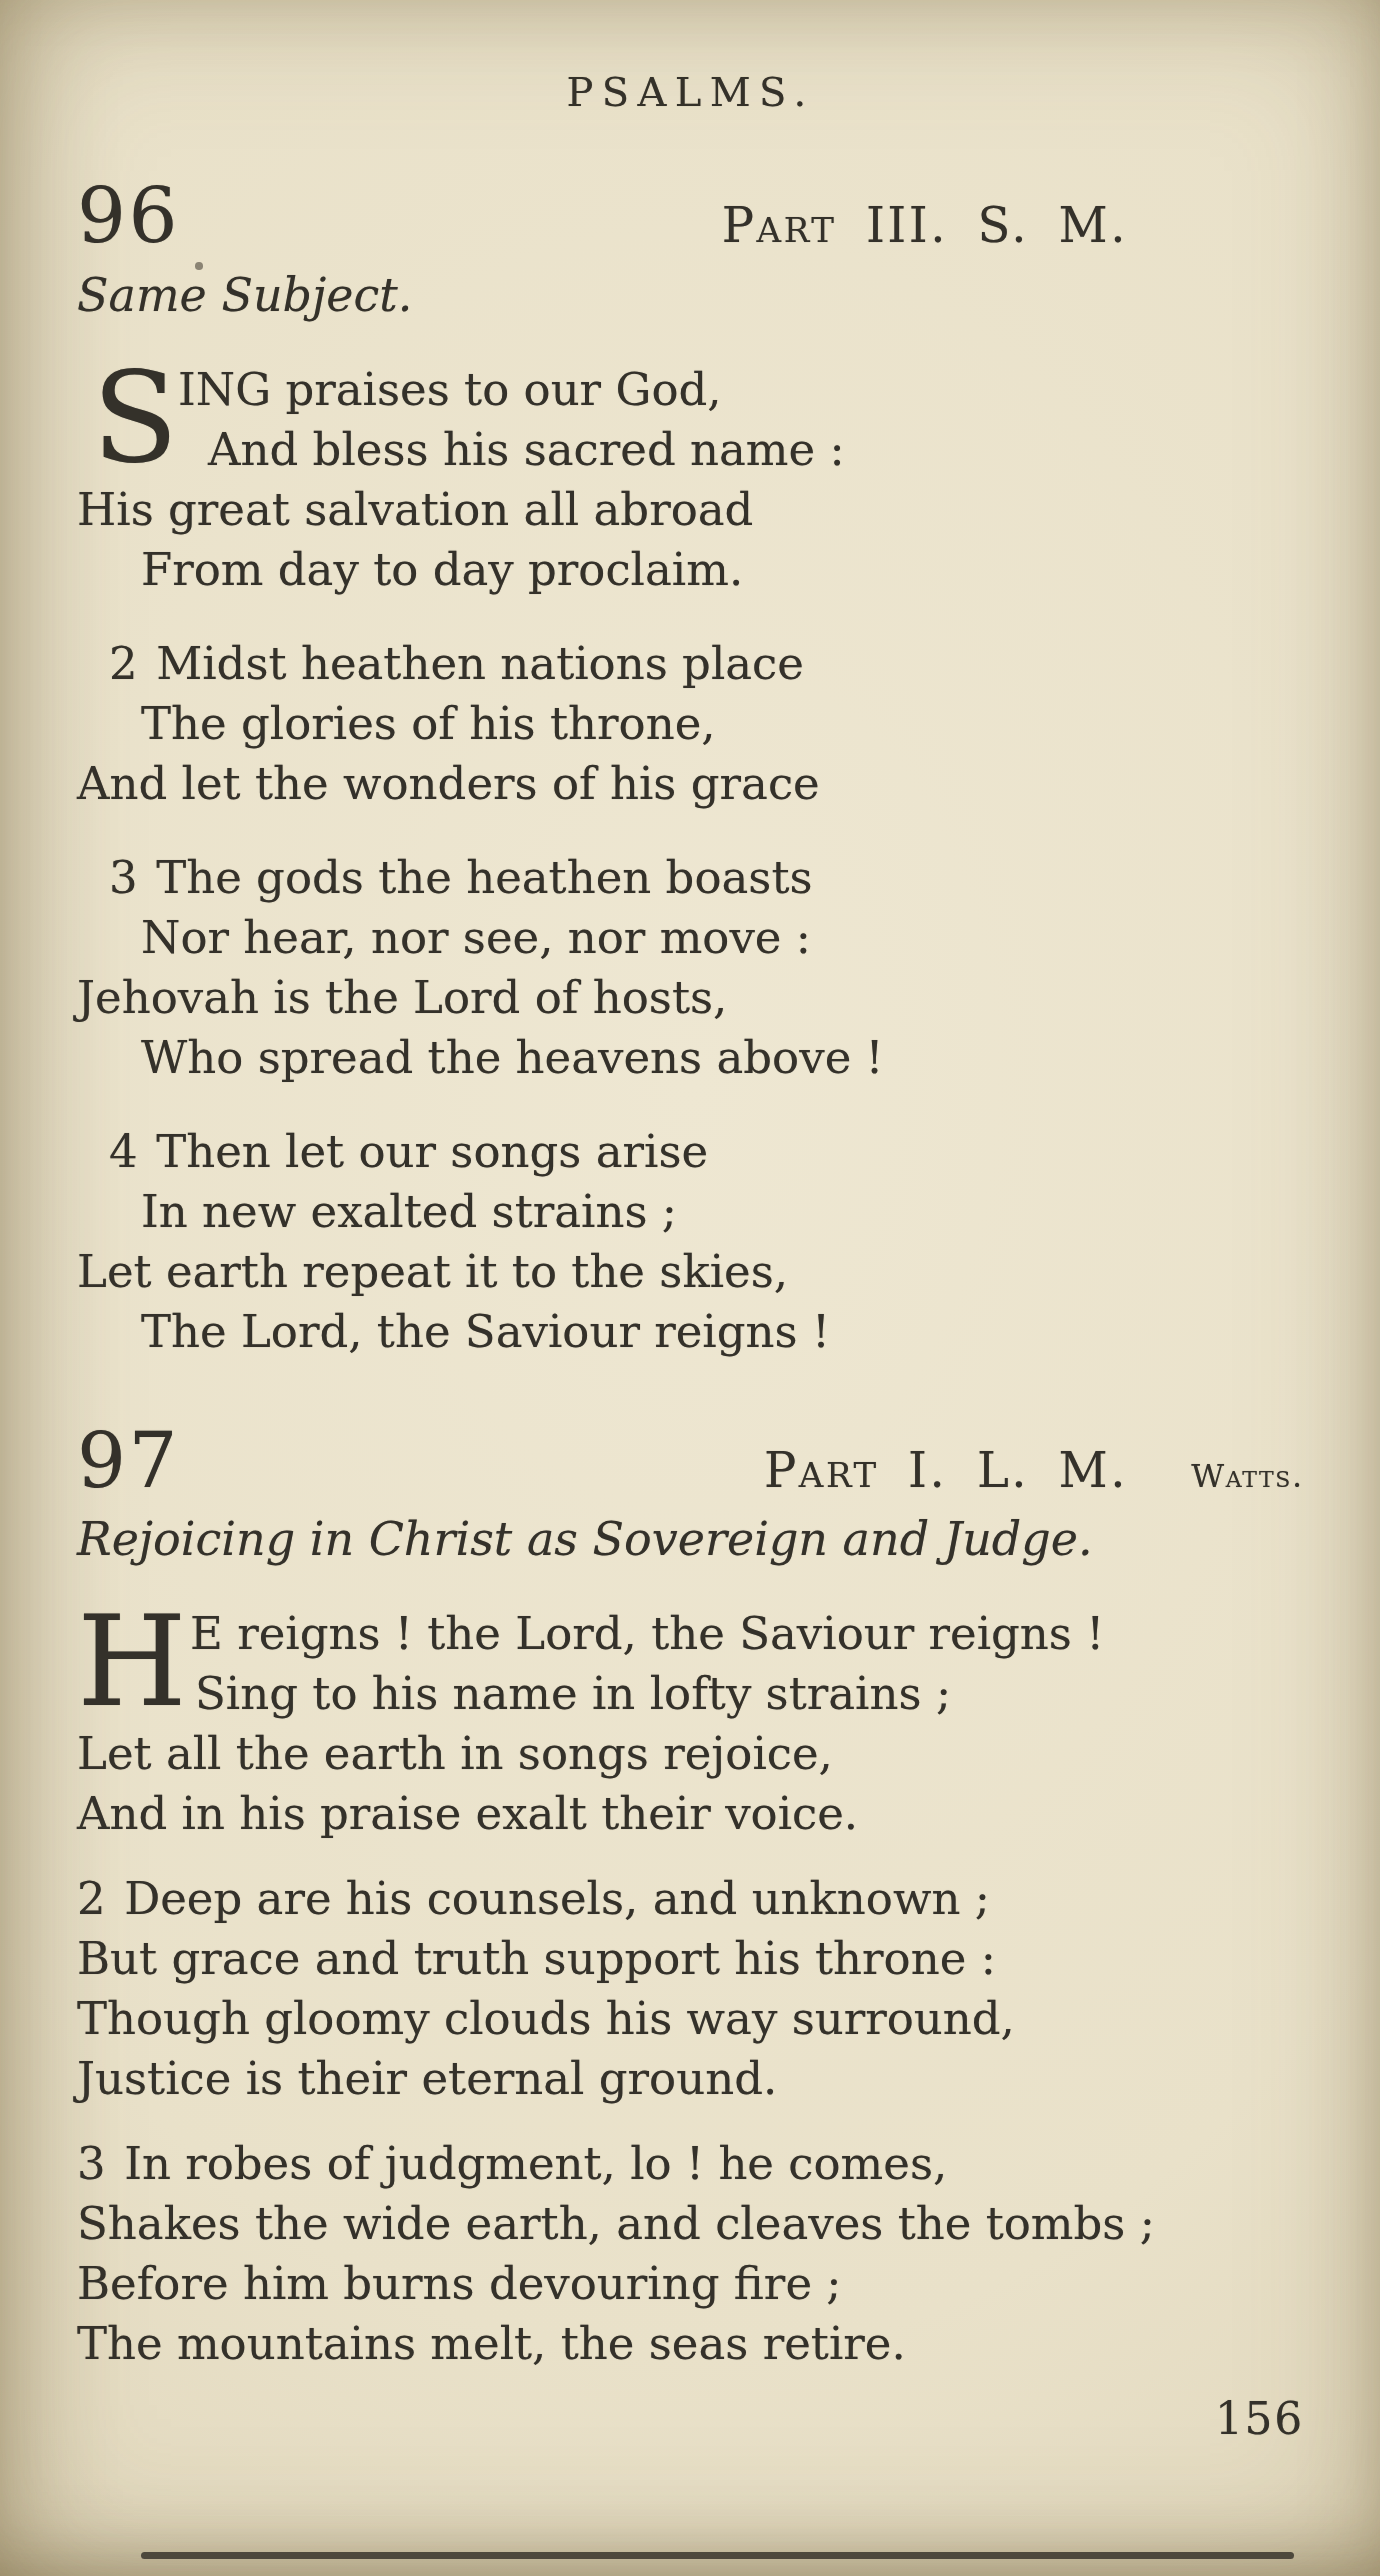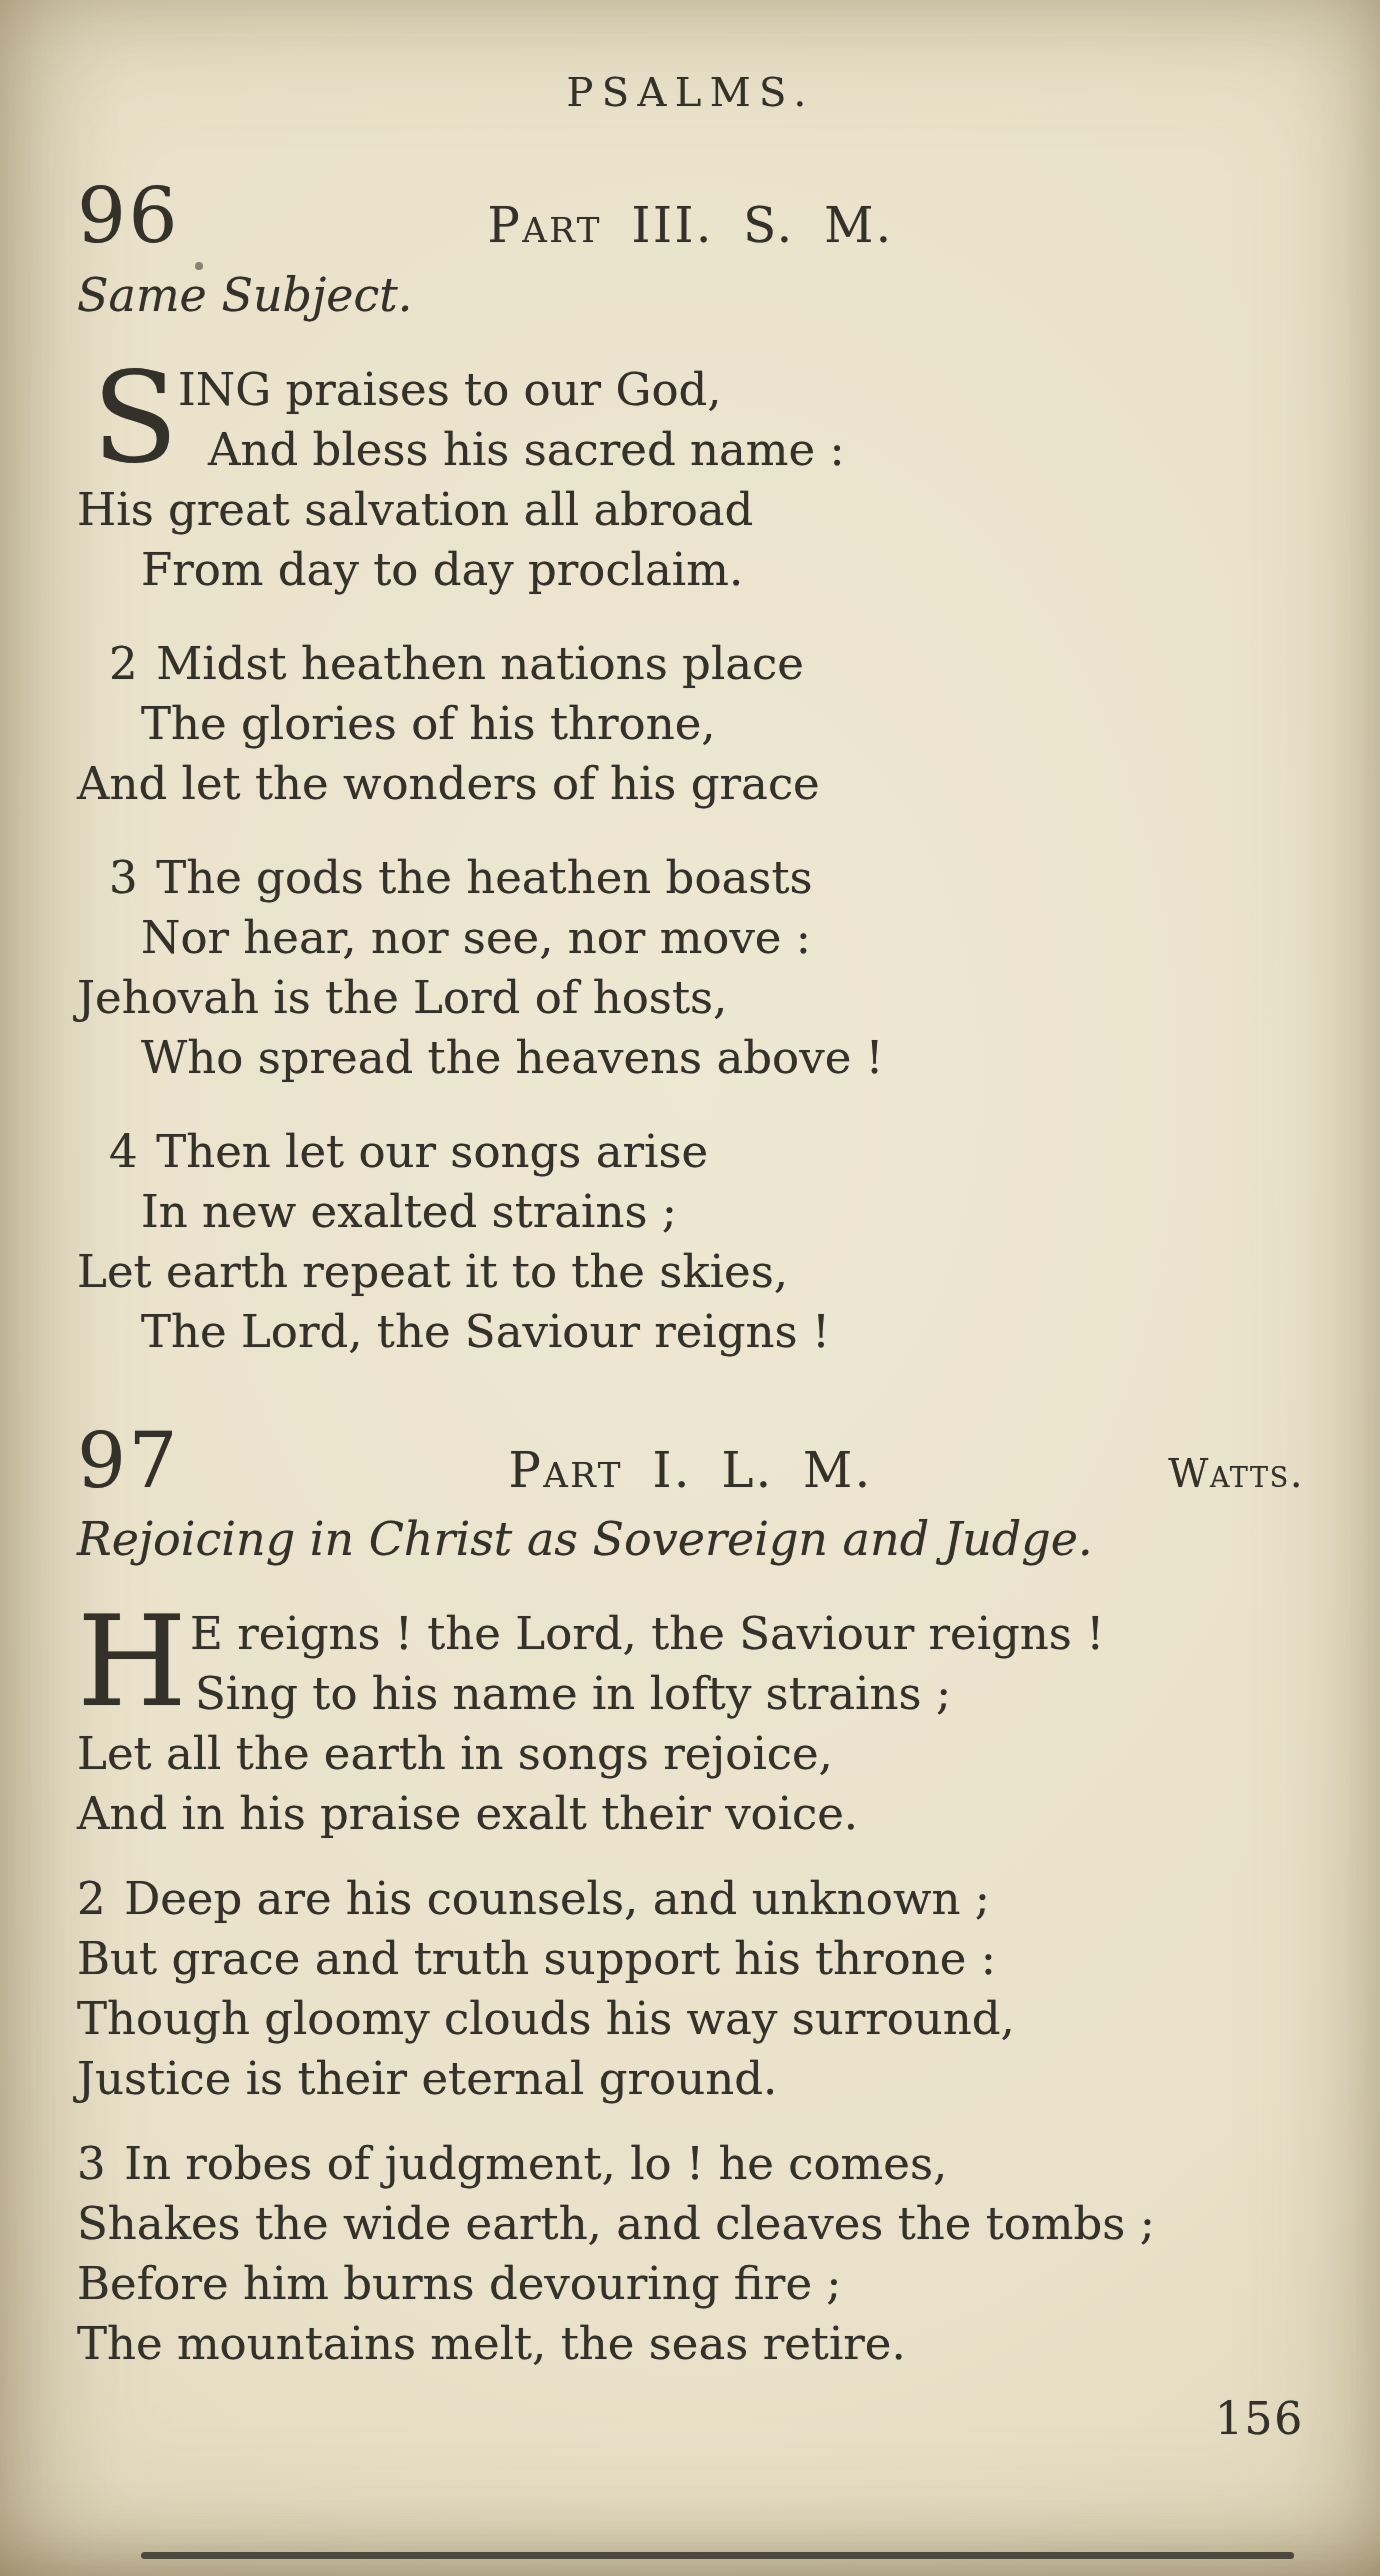--- a/index.html
+++ b/index.html
@@ -38,31 +38,31 @@
     margin-top: 60px;
   }
   .hymn-number {
     width: 176px;
     font-size: 77px;
     line-height: 1;
     letter-spacing: 2.5px;
   }
   .hymn-meter {
     flex: 1;
-    text-align: center;
+    text-align: right;
     font-variant: small-caps;
     font-size: 48px;
     letter-spacing: 2.5px;
     word-spacing: 11.8px;
   }
   .hymn-author {
     width: 176px;
     text-align: right;
     font-variant: small-caps;
-    font-size: 39px;
+    font-size: 32px;
     letter-spacing: 1.7px;
   }
 
   .hymn-subtitle {
     font-style: italic;
     font-size: 46px;
     line-height: 1.3;
     margin-top: 11.8px;
   }
 

